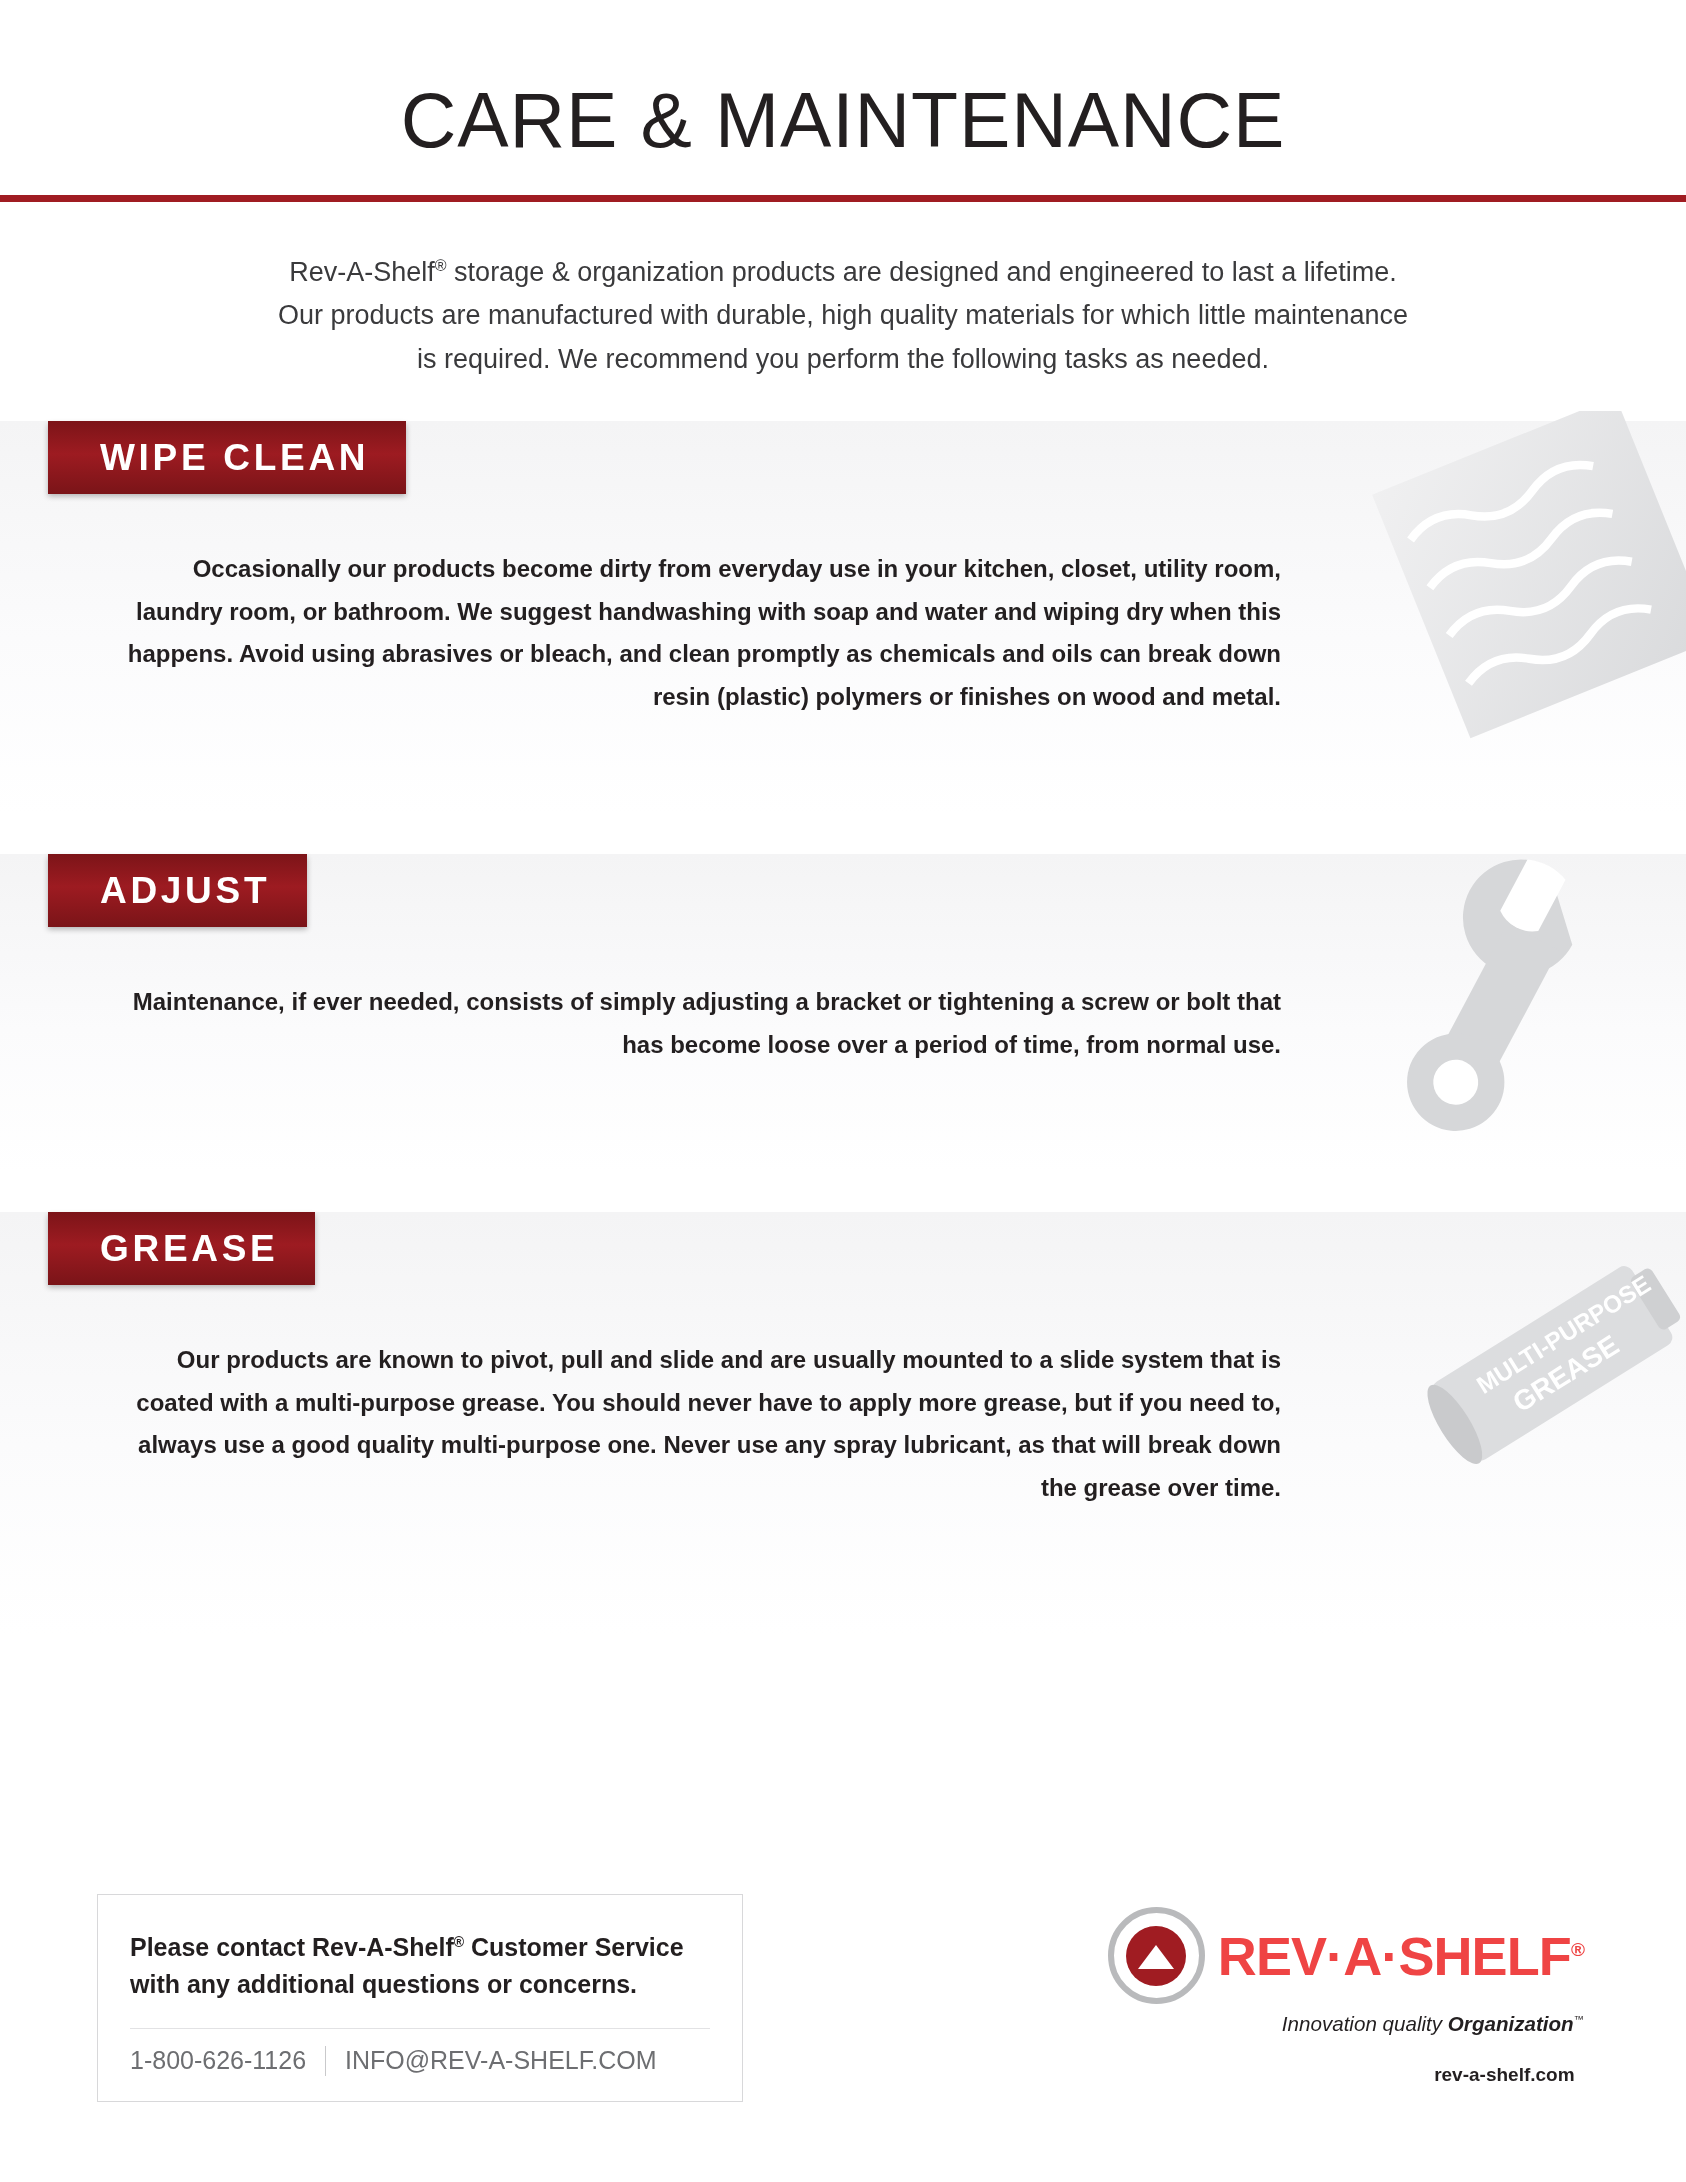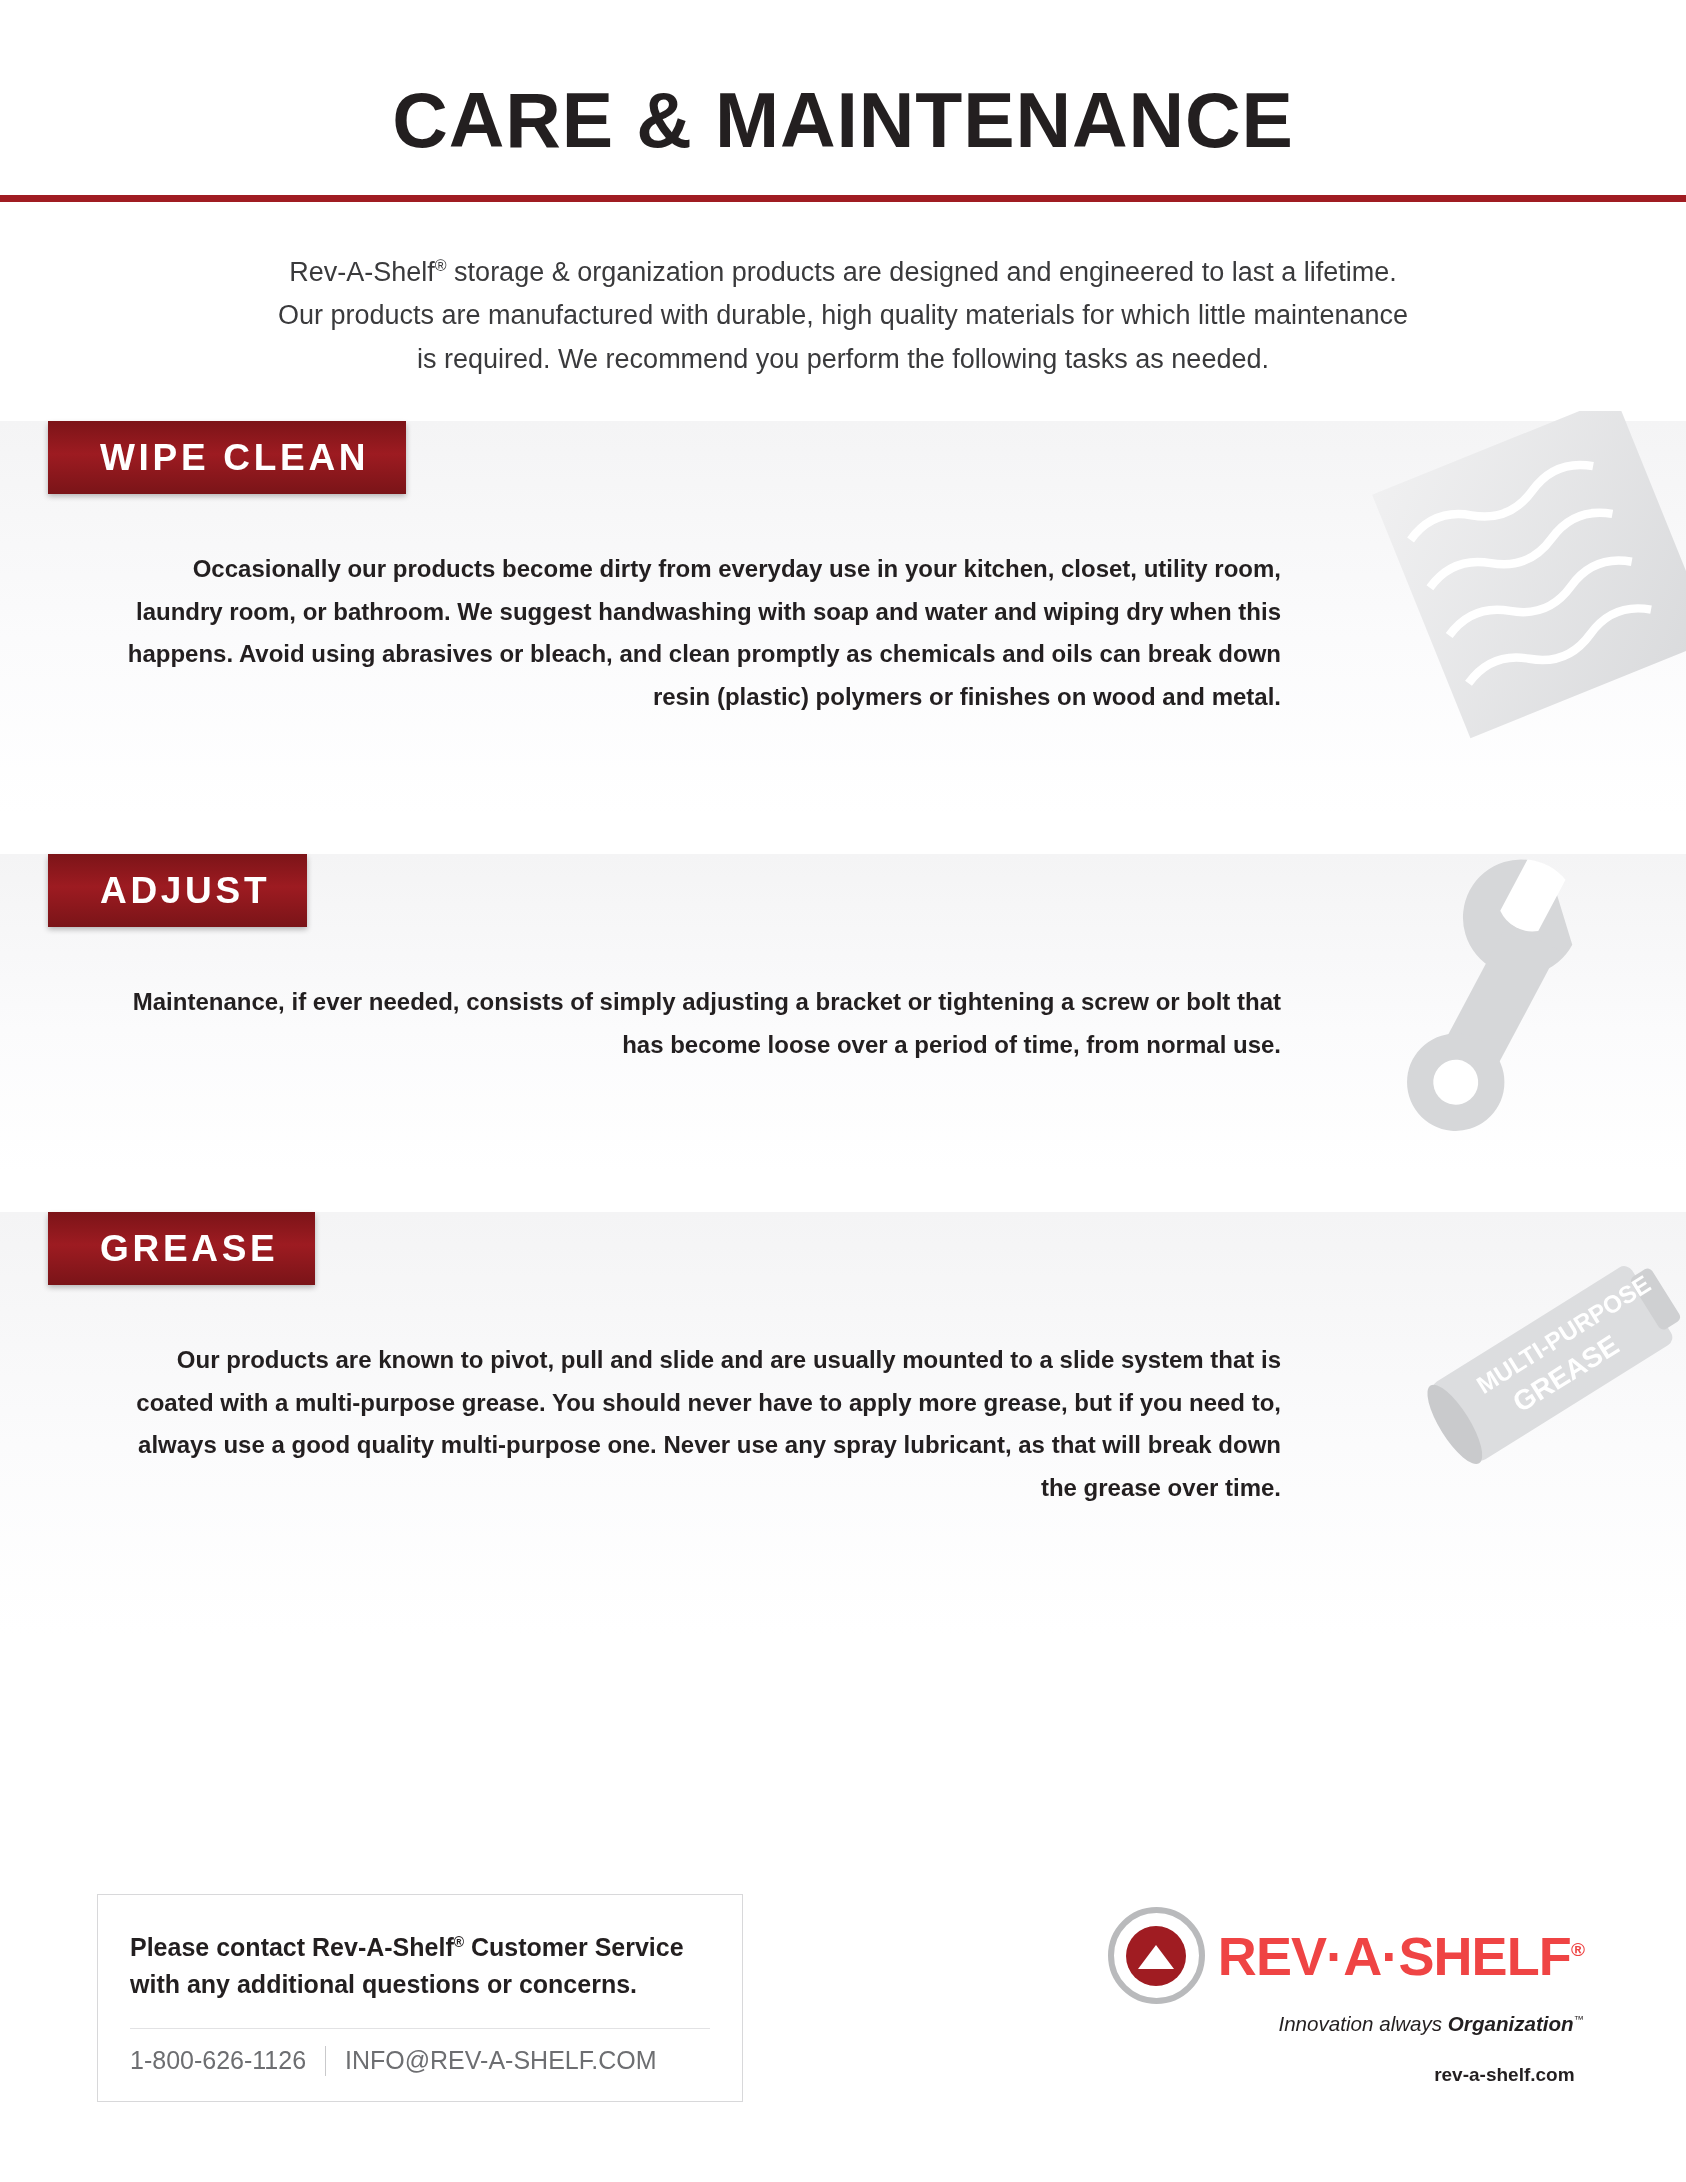--- a/index.html
+++ b/index.html
@@ -14,21 +14,21 @@
     position: relative;
     font-family: "Liberation Sans", sans-serif;
     color: #231f20;
     overflow: hidden;
   }
 
   
   .page-title {
     text-align: center;
     font-size: 77px;
-    font-weight: bold;
+    font-weight: normal;
     letter-spacing: 0.9px;
     color: #231f20;
     margin: 0;
     padding-top: 82px;
     line-height: 1.0;
   }
   .title-rule {
     margin-top: 36px;
     height: 6.6px;
     width: 100%;
@@ -342,18 +342,18 @@
     <div class="logo-row">
       <div class="logo-mark">
         <div class="inner"></div>
         <div class="chev"></div>
       </div>
       <div class="logo-words">
         <div class="logo-name"><span>REV·A·SHELF</span><sup>®</sup></div>
       </div>
     </div>
     <div class="logo-tag">
-      <i>Innovation </i><i>always </i><b>Organization</b><sup>™</sup>
+      <i>Innovation </i><i>quality </i><b>Organization</b><sup>™</sup>
     </div>
     <div class="logo-url">rev-a-shelf.com</div>
   </div>
 </div>
 
 
 </body></html>

